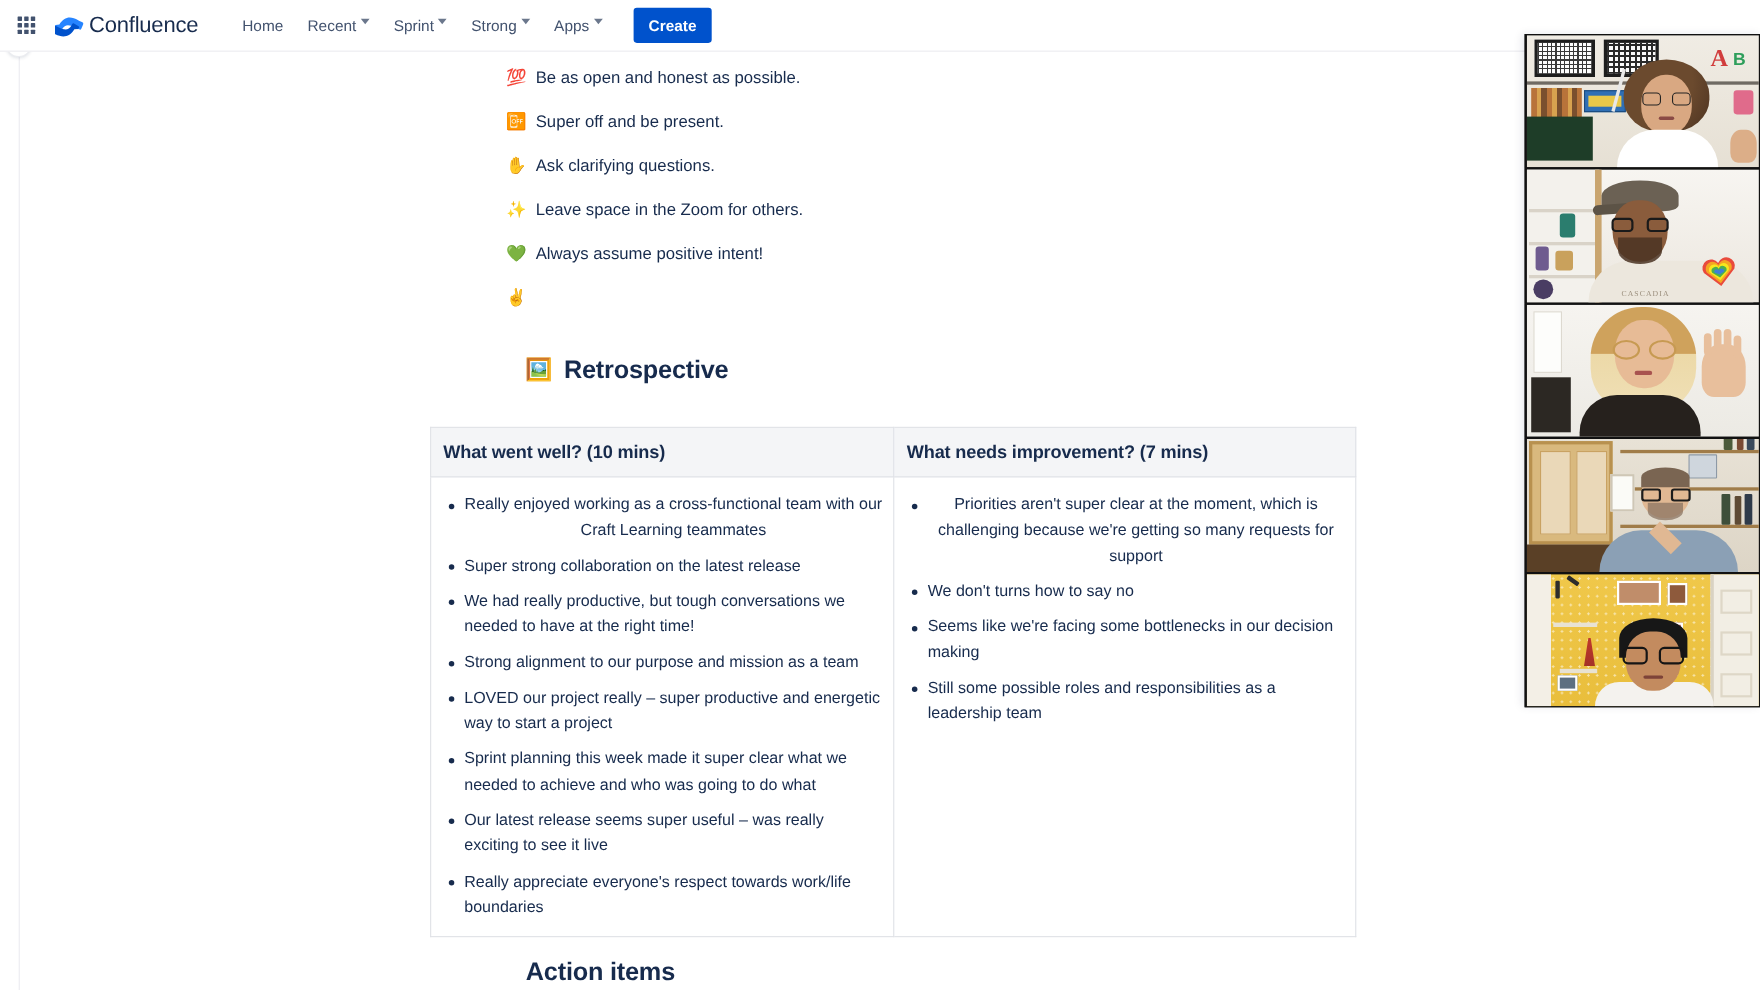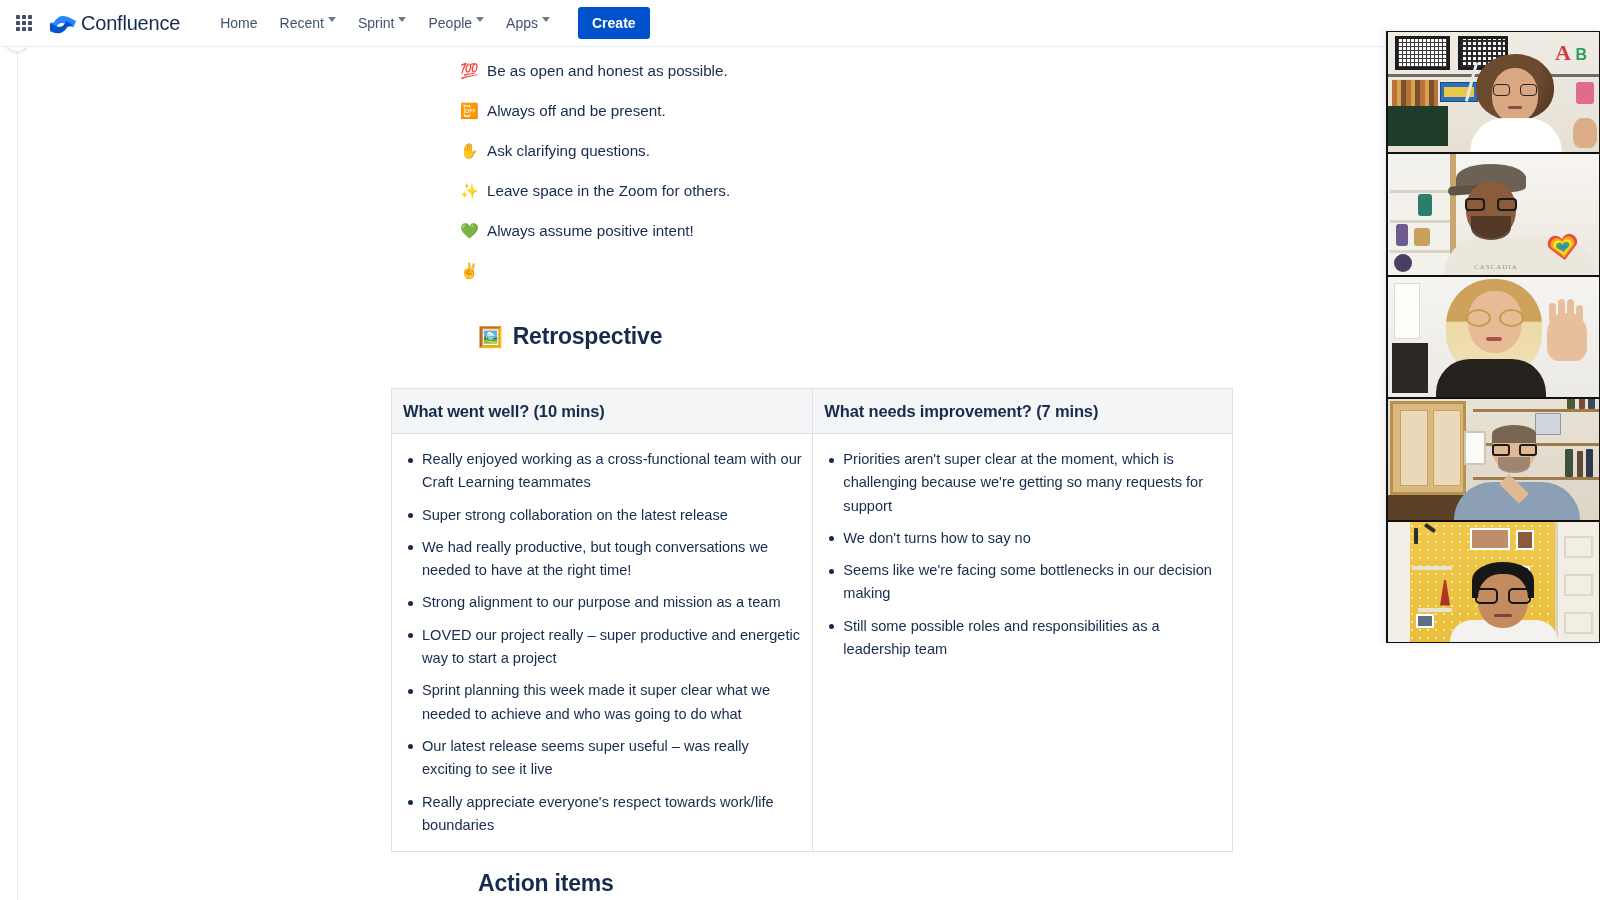--- a/index.html
+++ b/index.html
@@ -168,21 +168,21 @@
   }
   .retro-table td { padding: 8px 10px 14px 10px; }
   .retro-table td ul { list-style: none; }
   .retro-table td li {
     position: relative;
     font-size: 14.6px; line-height: 23.3px;
     color: #172B4D;
     padding-left: 20px;
     margin-top: 9px;
   }
-  .retro-table td li:first-child { margin-top: 6px; }
+  .retro-table td li:first-child { margin-top: 6px; text-align: center; }
   .retro-table td li::before {
     content: "";
     position: absolute; left: 6px; top: 9.5px;
     width: 5px; height: 5px; border-radius: 50%;
     background: #172B4D;
   }
 
   .h-action {
     position: absolute; left: 18px; top: 823px;
     font-size: 23px; font-weight: 700; color: #172B4D;
@@ -336,21 +336,21 @@
     </div>
     <div class="navitem">
       <span>Recent</span>
       <span class="caret"></span>
     </div>
     <div class="navitem">
       <span>Sprint</span>
       <span class="caret"></span>
     </div>
     <div class="navitem">
-      <span>People</span>
+      <span>Strong</span>
       <span class="caret"></span>
     </div>
     <div class="navitem">
       <span>Apps</span>
       <span class="caret"></span>
     </div>
     <button class="create-btn">Create</button>
   </div>
 
 </div>
@@ -365,21 +365,21 @@
 <div class="content">
   <div class="doc">
 
     <div class="ground-rules">
       <div class="rule-line">
         <span class="rule-emoji">💯</span>
         <span>Be as open and honest as possible.</span>
       </div>
       <div class="rule-line">
         <span class="rule-emoji">📴</span>
-        <span>Always off and be present.</span>
+        <span>Super off and be present.</span>
       </div>
       <div class="rule-line">
         <span class="rule-emoji">✋</span>
         <span>Ask clarifying questions.</span>
       </div>
       <div class="rule-line">
         <span class="rule-emoji">✨</span>
         <span>Leave space in the Zoom for others.</span>
       </div>
       <div class="rule-line">

